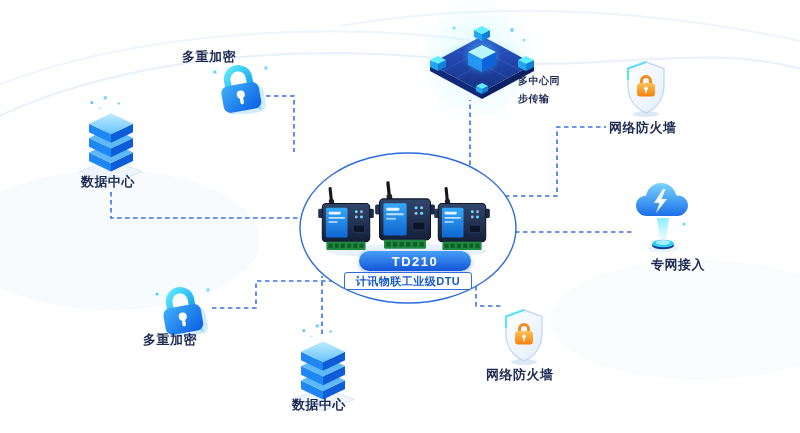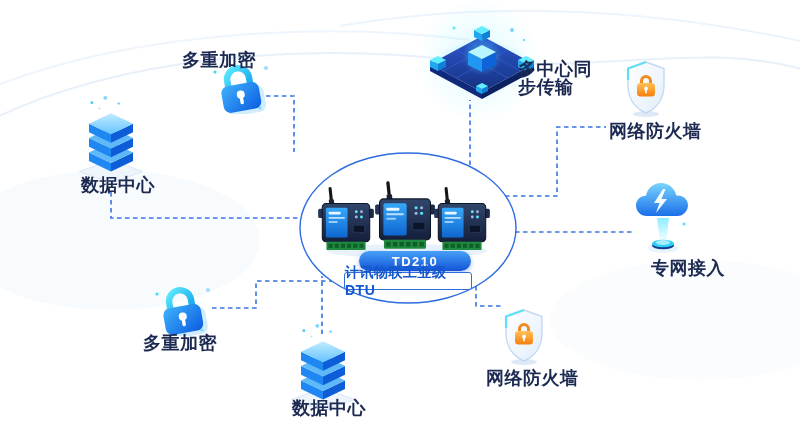--- a/index.html
+++ b/index.html
@@ -4,36 +4,36 @@
 <style>
   * { margin:0; padding:0; box-sizing:border-box; }
   html,body { background:#fff; font-family:"Liberation Sans", sans-serif; }
   .stage { position:relative; width:800px; height:433px; background:#ffffff; overflow:hidden; }
   .layer { position:absolute; left:0; top:0; }
   .icon { position:absolute; }
   .icon svg { width:100%; height:100%; display:block; }
   .device { position:absolute; }
   .device svg { width:100%; height:100%; display:block; }
   .node-label {
-    position:absolute; color:#1c2a52; font-size:18px; font-weight:700;
+    position:absolute; color:#1c2a52; font-size:13px; font-weight:700;
     white-space:nowrap; letter-spacing:0.5px;
   }
   .node-label.center { }
   .badge {
     position:absolute; left:352px; top:251px; width:112px; height:20px; z-index:6;
     border-radius:10px; background:linear-gradient(180deg,#47a0f8,#1254d6);
     color:#fff; font-weight:700; font-size:13px; letter-spacing:1.5px;
     display:flex; align-items:center; justify-content:center;
     box-shadow:0 2px 5px rgba(18,84,214,.35);
     margin-left:7px;
   }
   .caption {
     position:absolute; left:344px; top:272px; width:128px; height:18px; z-index:6;
     background:#fff; border:1px solid #2e6ce0; border-radius:3px;
-    color:#1557cc; font-weight:700; font-size:14px;
+    color:#1557cc; font-weight:700; font-size:11px;
     display:flex; align-items:center; justify-content:center; letter-spacing:0.5px;
   }
   .ml-line { line-height:18px; }
 </style>
 </head>
 <body>
 
 <div class="stage">
 
   <svg class="layer" width="800" height="433" viewBox="0 0 800 433">
@@ -360,21 +360,21 @@
     </svg>
   </div>
 
   <div class="badge">TD210</div>
   <div class="caption">计讯物联工业级DTU</div>
 
   <div class="node-label" style="left:182px; top:48px;">多重加密</div>
 
   <div class="node-label center" style="left:81px; top:173px; width:62px;">数据中心</div>
 
-  <div class="node-label" style="left:518px; top:60px; font-size:18px;">
+  <div class="node-label" style="left:518px; top:72px; font-size:10px;">
     <div class="ml-line">多中心同</div>
     <div class="ml-line">步传输</div>
   </div>
 
   <div class="node-label center" style="left:609px; top:119px; width:76px;">网络防火墙</div>
 
   <div class="node-label center" style="left:651px; top:256px; width:52px;">专网接入</div>
 
   <div class="node-label center" style="left:486px; top:366px; width:76px;">网络防火墙</div>
 

